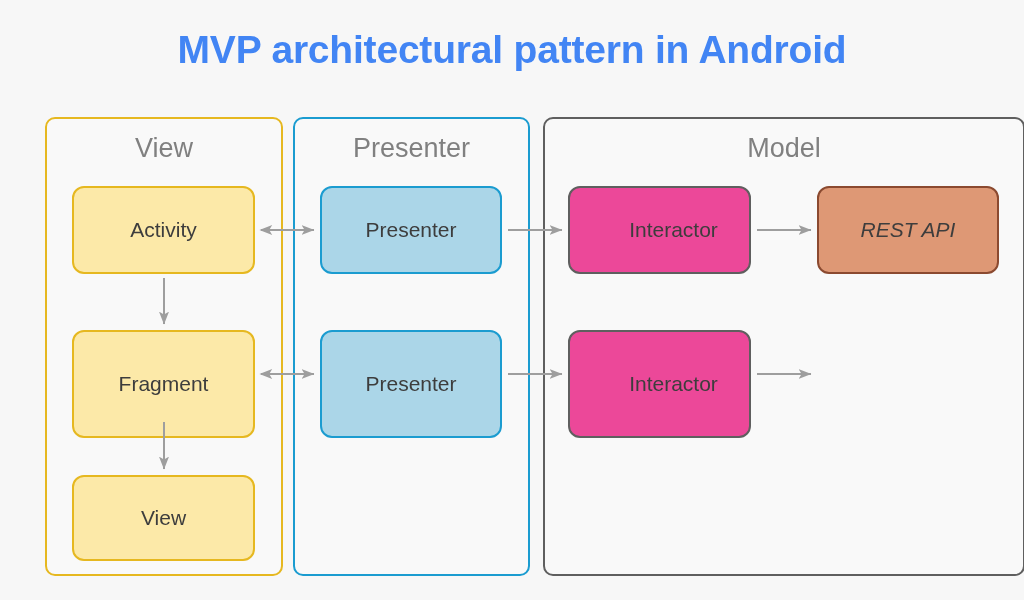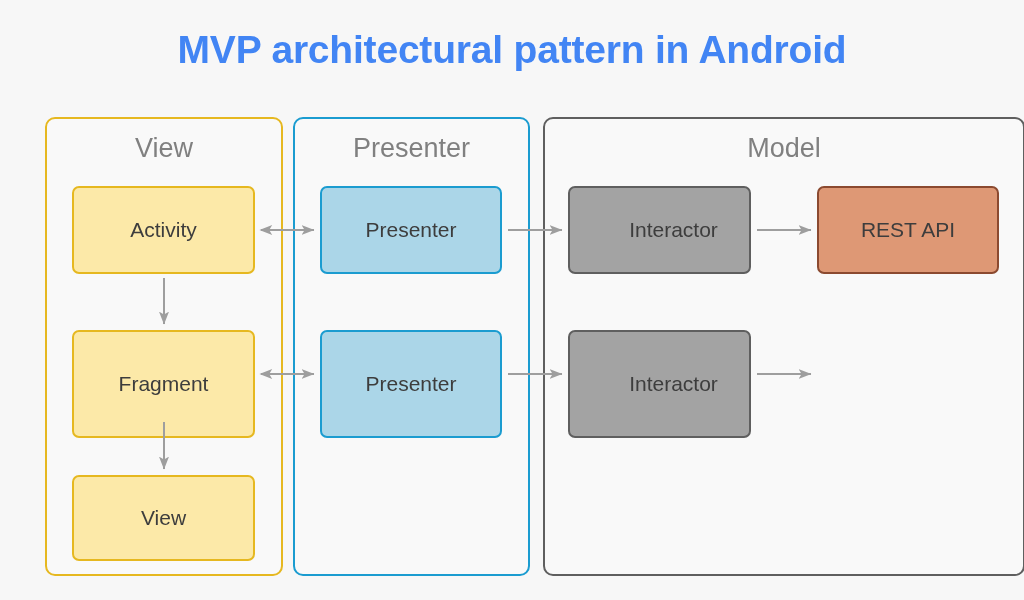--- a/index.html
+++ b/index.html
@@ -62,44 +62,44 @@
     font-size: 27px;
     color: #808080;
     font-weight: normal;
     line-height: 1;
   }
 
   
   .node {
     position: absolute;
     box-sizing: border-box;
-    border-radius: 7px;
+    border-radius: 12px;
     display: flex;
     align-items: center;
     justify-content: center;
     font-size: 21px;
     color: #3d3d3d;
     text-align: center;
     line-height: 1.1;
   }
   .node-yellow { background: #fce9a8; border: 2px solid #e6b820; }
   .node-blue   { background: #abd6e8; border: 2px solid #1b9cd0; }
-  .node-gray   { background: #a3a3a3; border: 2px solid #5f5f5f; padding-left: 28px; }
+  .node-gray   { background: #ec4899; border: 2px solid #5f5f5f; padding-left: 28px; }
   .node-salmon { background: #de9875; border: 2px solid #8b4a30; }
 
   
   .row1 { top: 186px; height: 88px; }
   .row2 { top: 330px; height: 108px; }
   .row3 { top: 475px; height: 86px; }
 
   
   .col-view      { left: 49px;  width: 183px; }
   .col-presenter { left: 297px; width: 182px; }
   .col-interactor{ left: 545px; width: 183px; }
-  .col-api       { left: 794px; width: 182px; }
+  .col-api       { left: 794px; width: 182px; font-style: italic; }
 
   
   .arrow-svg {
     position: absolute;
     left: 0;
     top: 0;
     width: 1024px;
     height: 600px;
     pointer-events: none;
     overflow: visible;

